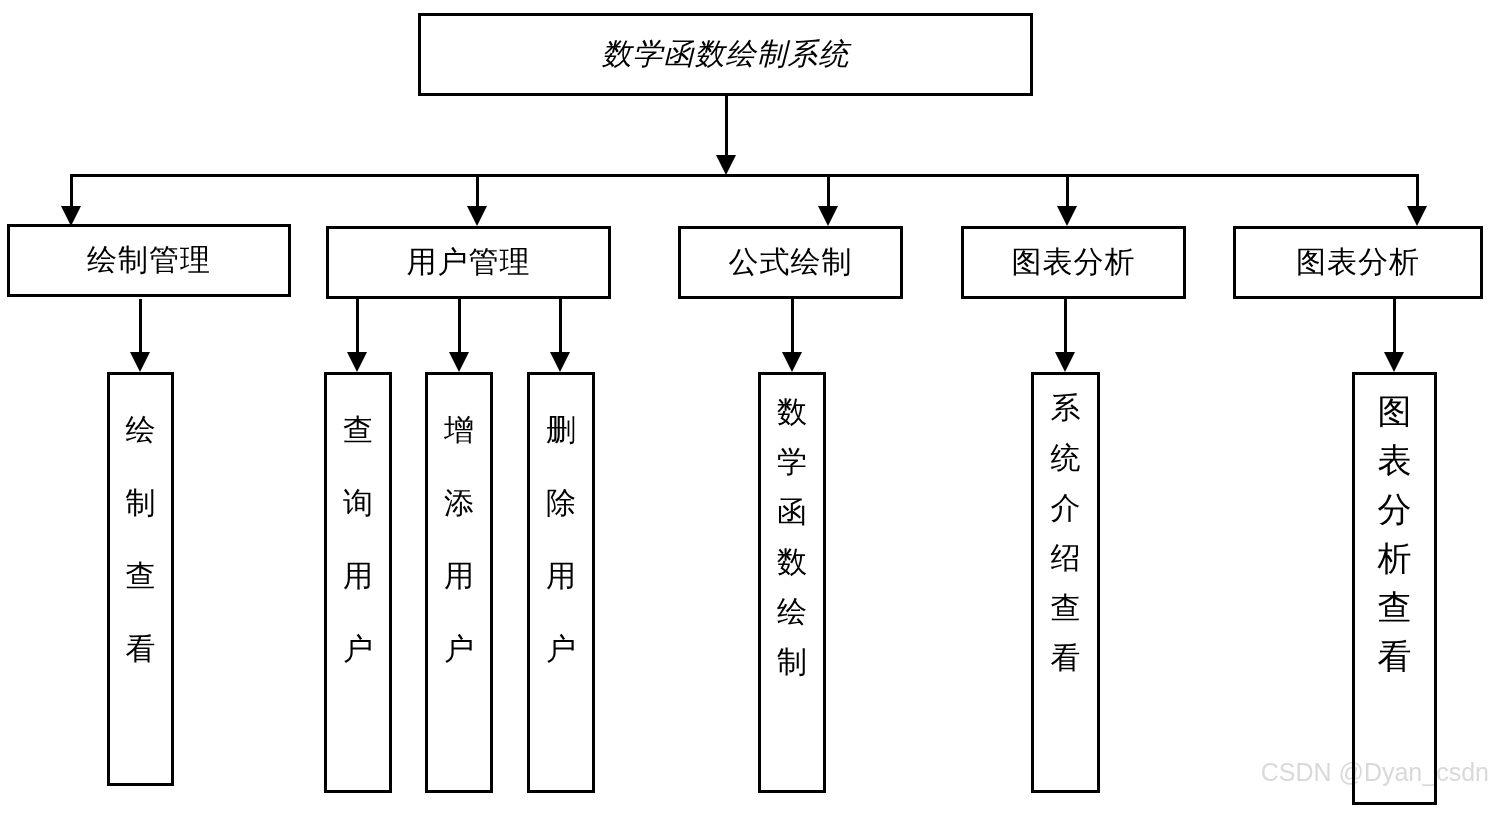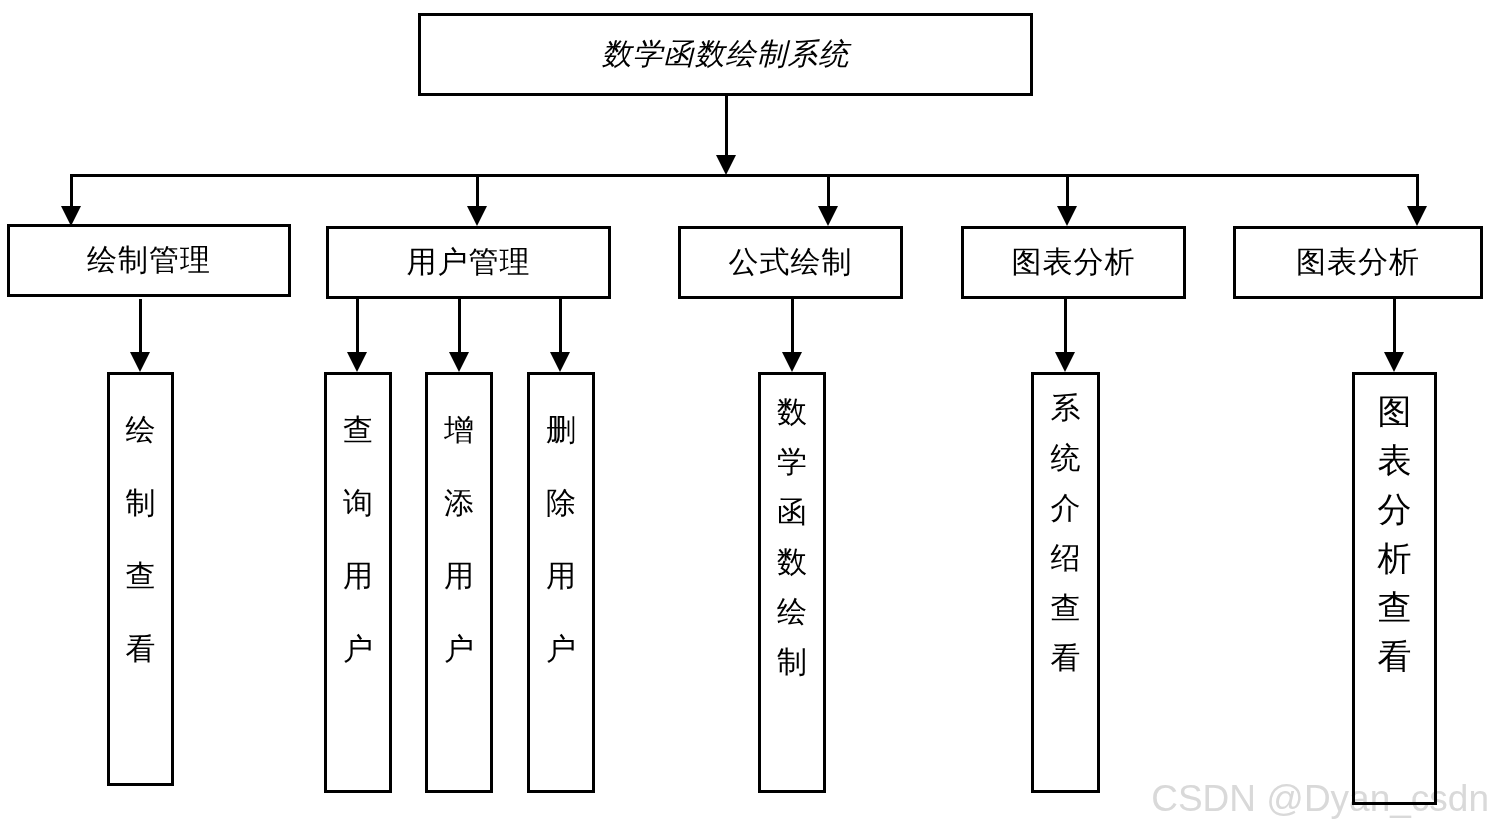--- a/index.html
+++ b/index.html
@@ -59,24 +59,24 @@
     position:absolute;
     width:0;height:0;
     border-left:10px solid transparent;
     border-right:10px solid transparent;
     border-top:20px solid var(--line,#000);
     z-index:1;
   }
   .watermark{
     position:absolute;
     right:4px;
-    top:778px;
+    top:758px;
     z-index:0;
     font-family:"Liberation Sans","DejaVu Sans",sans-serif;
-    font-size:37px;
+    font-size:25px;
     color:var(--watermark,#d9d9d9);
     text-shadow:1px 1px 0 rgba(255,255,255,0.9);
     white-space:nowrap;
   }
 </style>
 </head>
 <body>
 
 <div id="canvas" style="--line: #000000; --bg: #ffffff; --watermark: #d9d9d9;">
 

